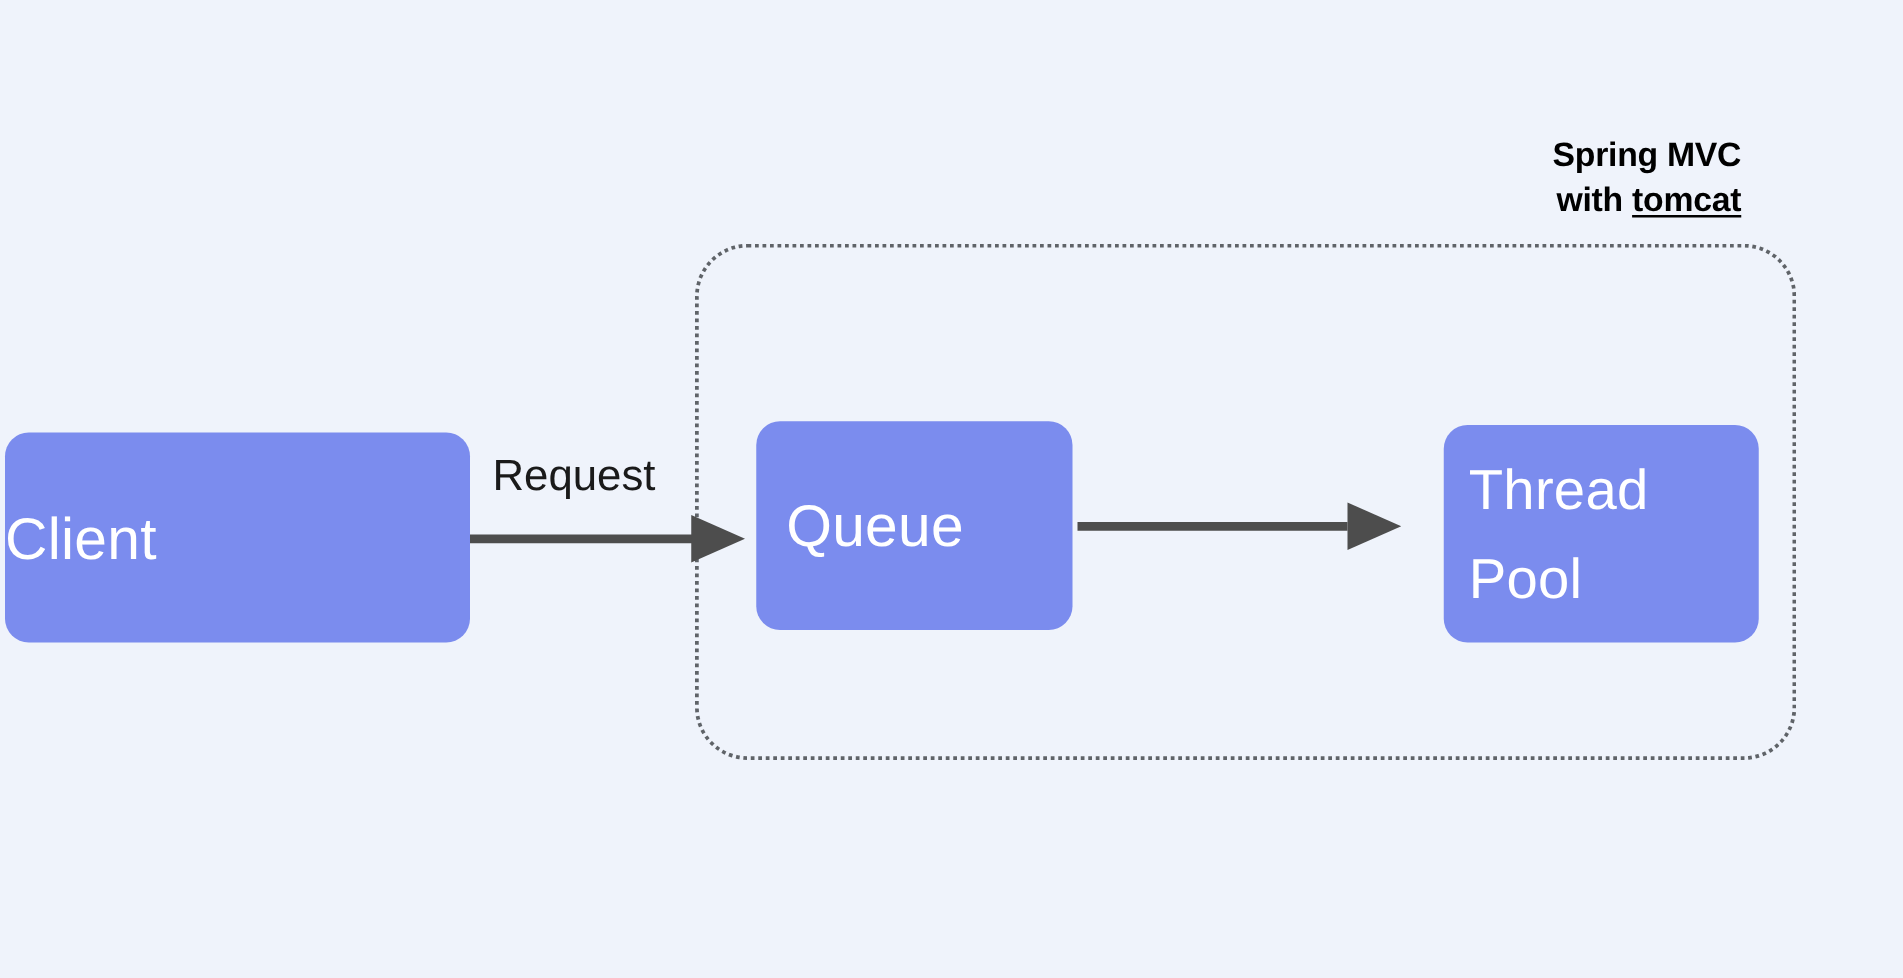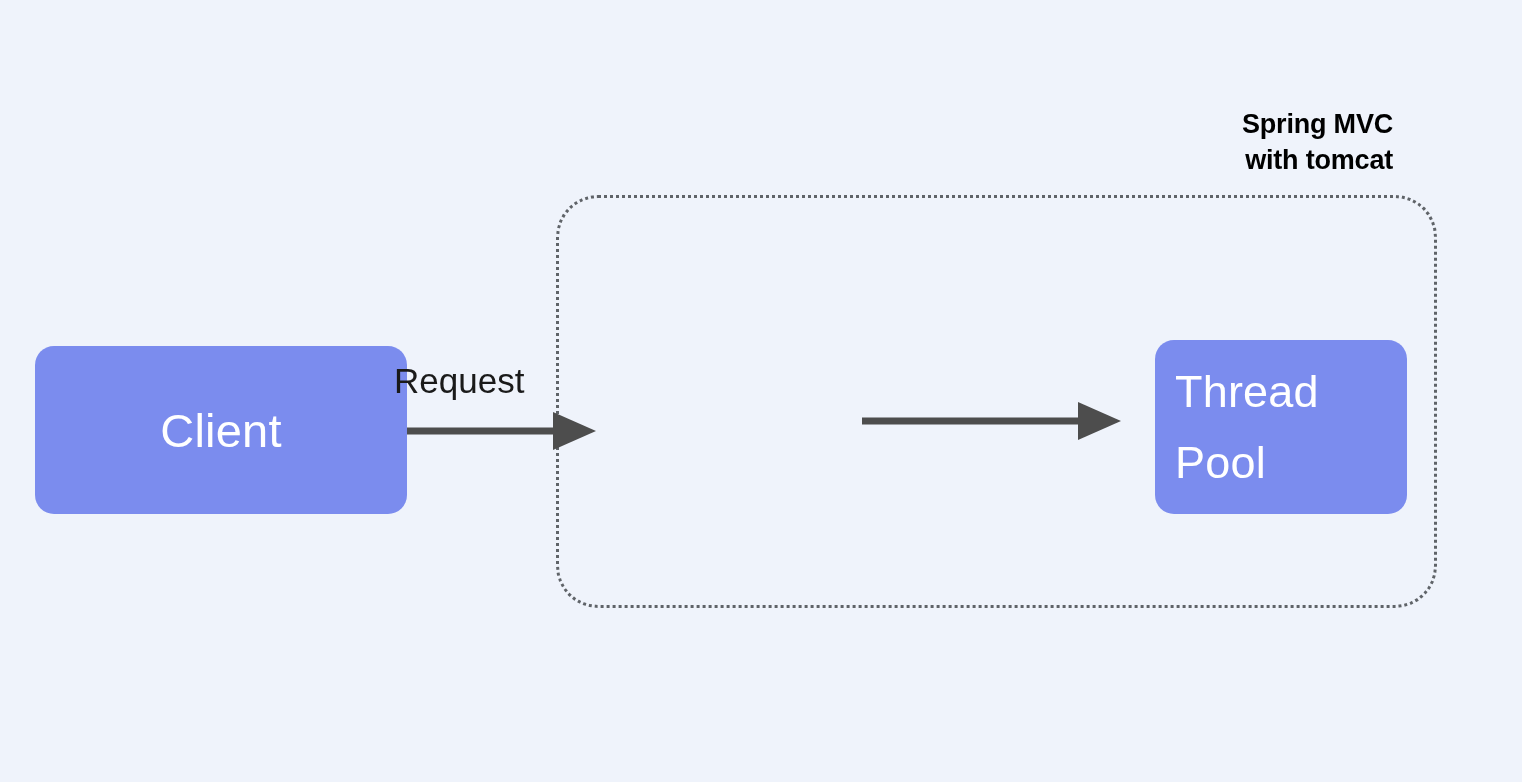--- a/index.html
+++ b/index.html
@@ -41,43 +41,43 @@
     top: 106px;
     width: 313px;
     text-align: right;
     color: #000000;
     font-weight: bold;
     font-size: 27px;
     line-height: 36px;
     letter-spacing: -0.2px;
   }
   .boundary-label .u {
+    text-decoration: underline;
     text-underline-offset: 3px;
     margin-top: 44px;
   }
 
   
   .node {
     position: absolute;
     background: #7b8cee;
     border-radius: 19px;
     color: #ffffff;
     box-sizing: border-box;
     display: flex;
     align-items: center;
     font-weight: 400;
     letter-spacing: 0.2px;
   }
 
   .node-client {
-    left: 35px;
+    left: 4px;
     top: 346px;
     width: 372px;
     height: 168px;
-    justify-content: center;
     font-size: 47px;
   }
 
   .node-queue {
     left: 605px;
     top: 337px;
     width: 253px;
     height: 167px;
     justify-content: flex-start;
     padding-left: 24px;
@@ -158,20 +158,23 @@
     <g>
       <line class="arrow-line" x1="862" y1="421" x2="1078" y2="421"></line>
       <polygon class="arrow-head" points="1078,402 1121,421 1078,440"></polygon>
     </g>
   </svg>
 
   <div class="node node-client">
     <span class="node-label">Client</span>
   </div>
 
+  <div class="node node-queue">
+    <span class="node-label">Queue</span>
+  </div>
 
   <div class="node node-threadpool">
     <span class="node-label">Thread
 Pool</span>
   </div>
 
   <div class="edge-label label-request">Request</div>
 
 </div>
 

